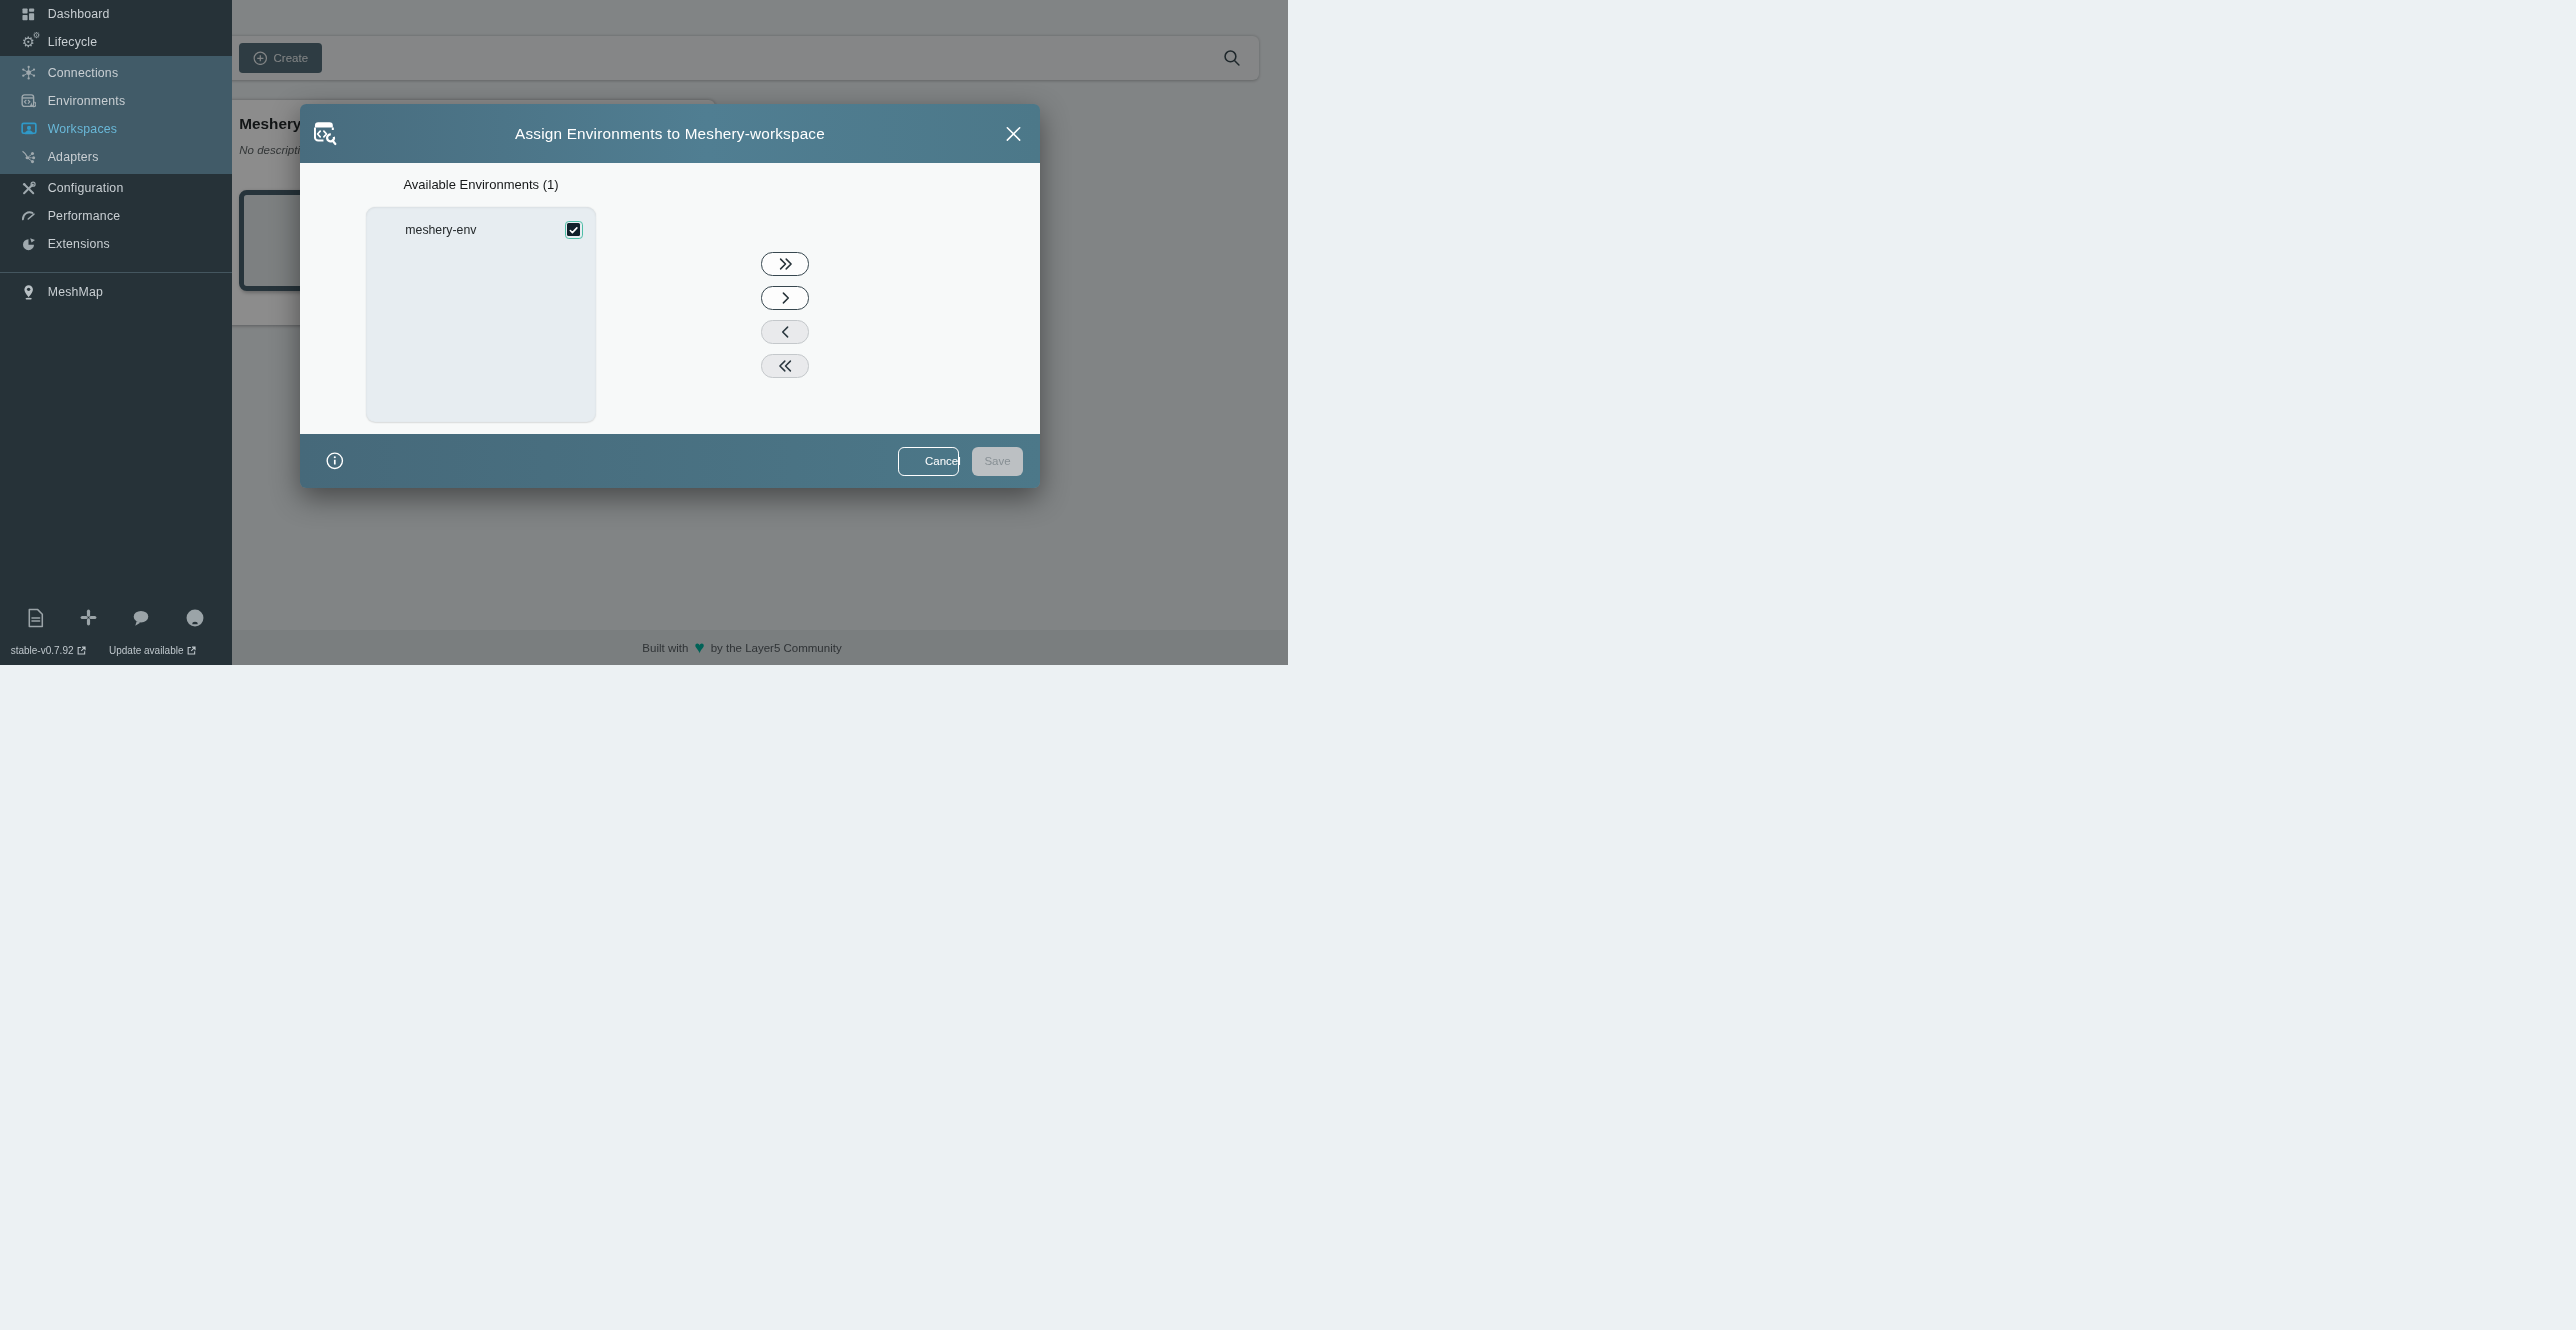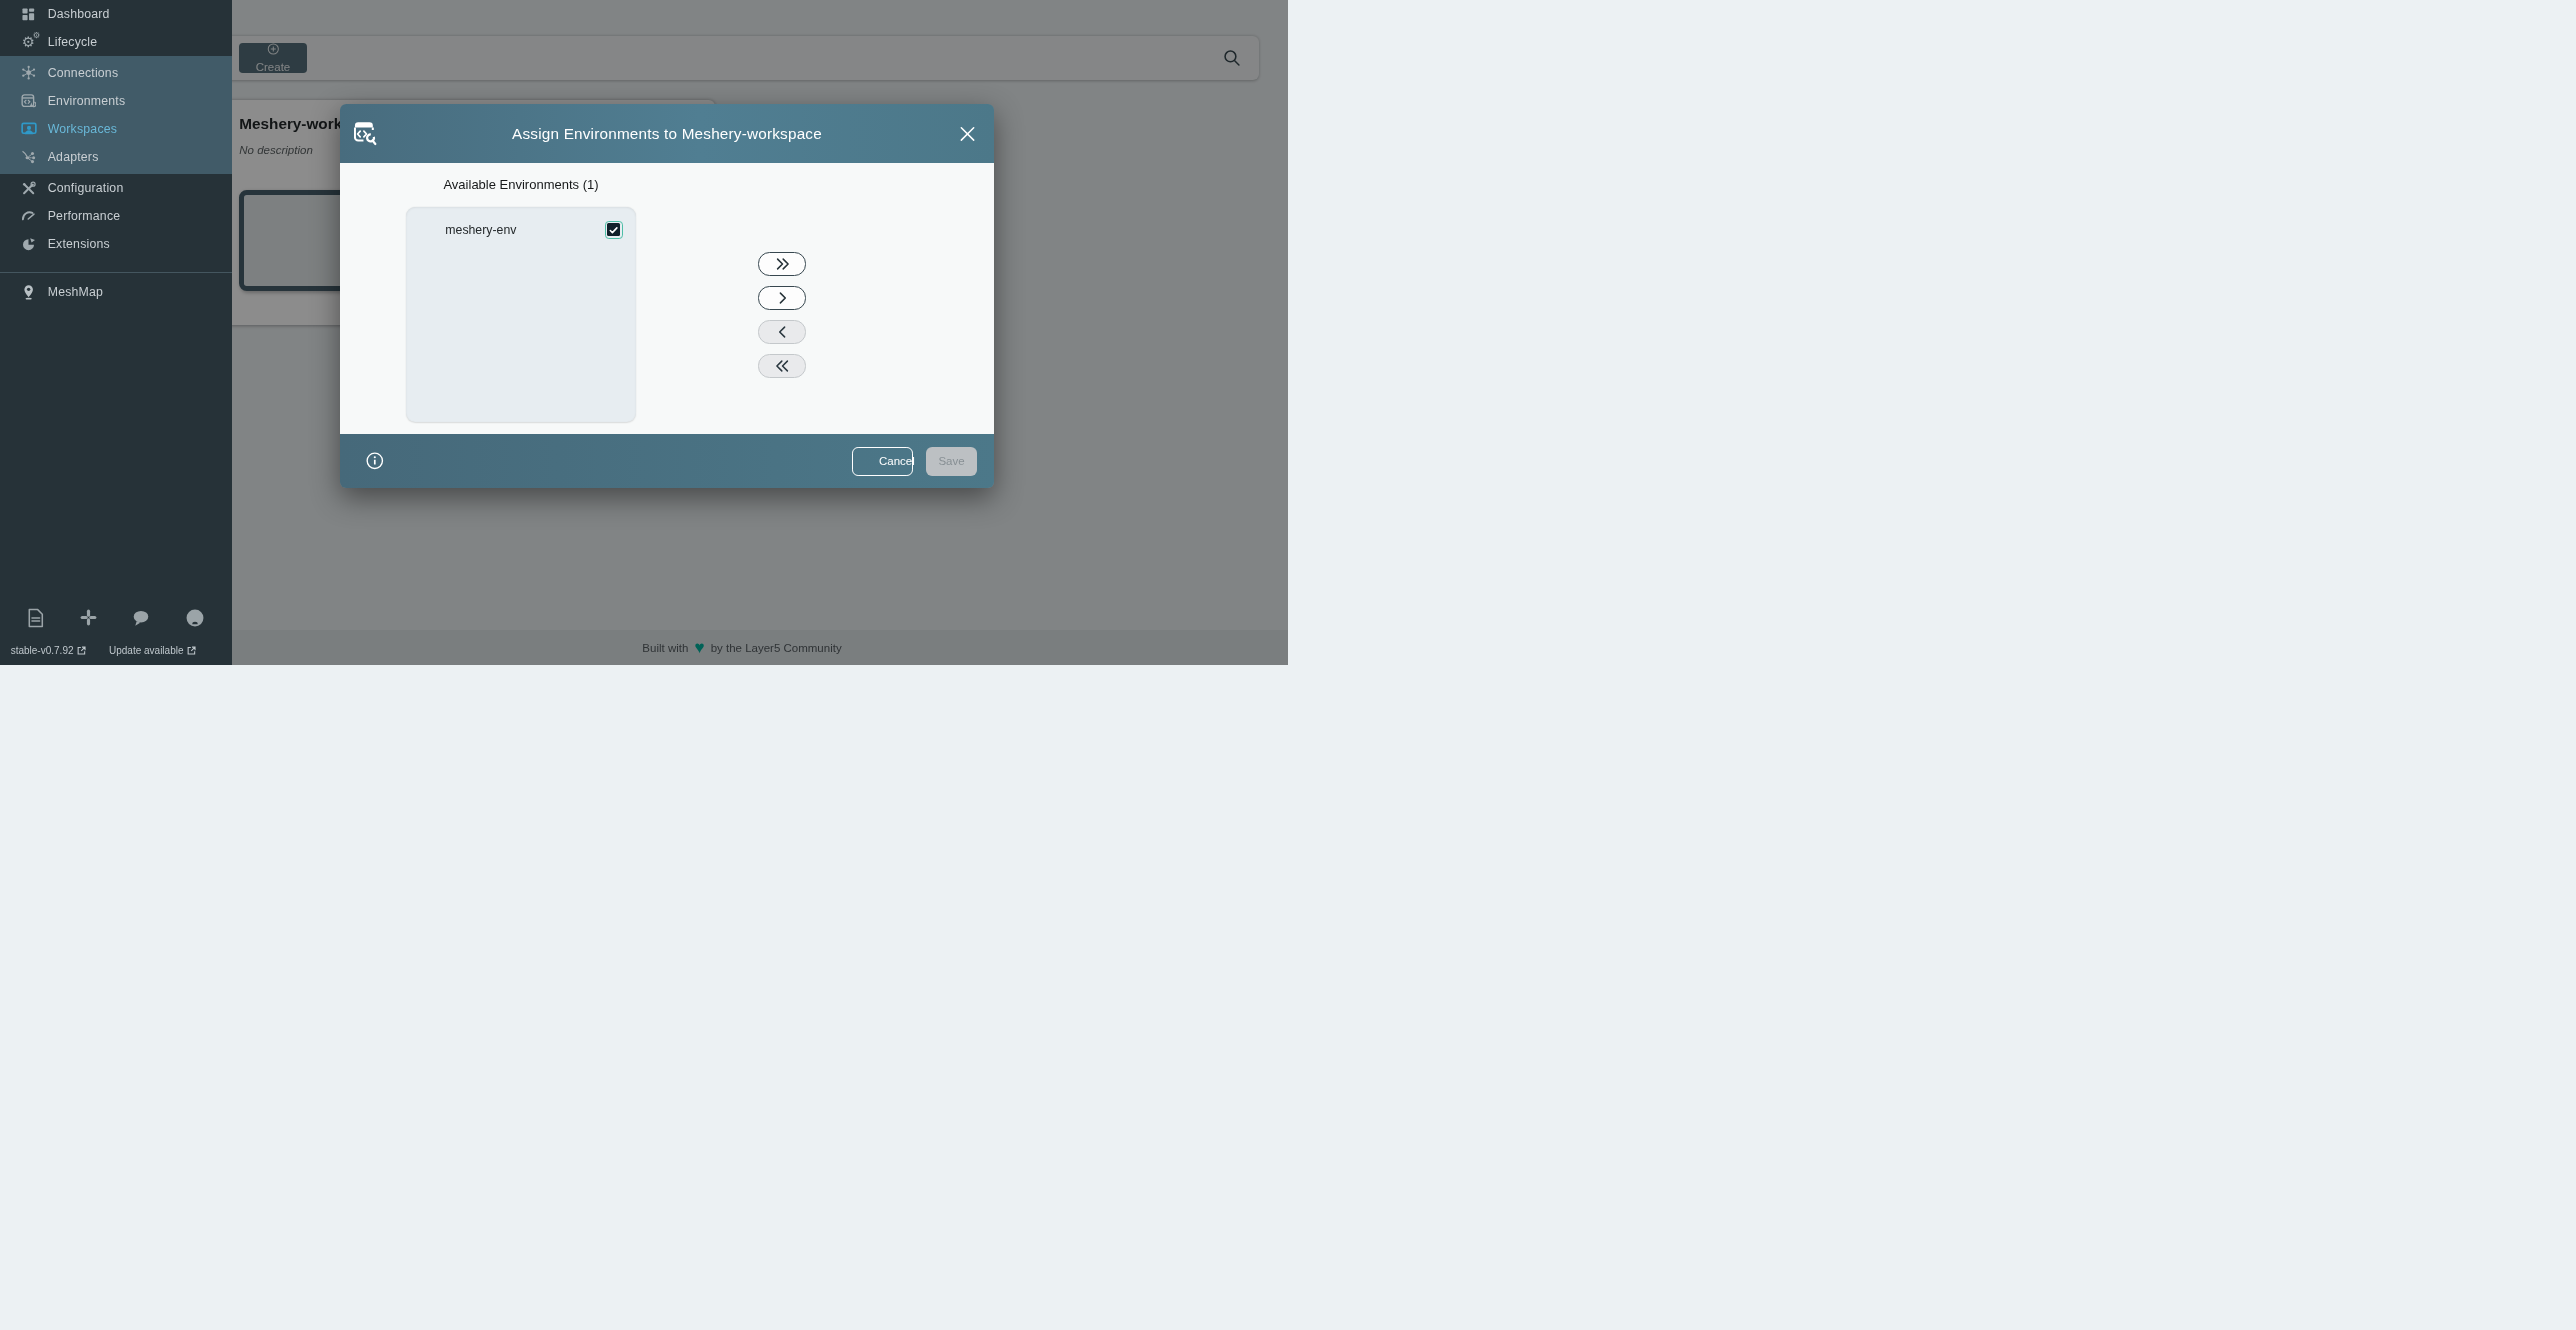--- a/index.html
+++ b/index.html
@@ -40,24 +40,24 @@
   }
   .sb-version .vlink { display:flex; align-items:center; gap:3.1px; cursor:pointer; }
   .sb-version .gap { width:17px; }
 
   
   .toolbar {
     position:absolute; left:222px; top:36px; width:1037px; height:44px;
     background:#F2F5F6; border-radius:6.1px; box-shadow:0 0.8px 3.1px rgba(0,0,0,.25);
   }
   .create-btn {
-    position:absolute; left:17px; top:7px; width:68px; height:30px;
+    position:absolute; left:17px; top:7px; width:83px; height:30px;
     background:#546E7A; border:none; border-radius:3.8px; color:#ECF0F2;
     font-size:11.5px; font-family:inherit; display:flex; align-items:center;
-    justify-content:center; gap:6px; cursor:pointer;flex-direction:column;
+    justify-content:center; gap:6px; cursor:pointer;
   }
   .search-btn { position:absolute; right:17px; top:12.3px; width:20px; height:20px; cursor:pointer; display:flex; }
 
   .ws-card {
     position:absolute; left:224px; top:100px; width:491px; height:225px;
     background:#FFFFFF; border-radius:6.1px; box-shadow:0 0.8px 3.8px rgba(0,0,0,.3);
     overflow:hidden;
   }
   .ws-card h2 { position:absolute; left:15.3px; top:15.3px; font-size:15.3px; color:#24292B; font-weight:bold; white-space:nowrap; }
   .ws-card .desc { position:absolute; left:15.3px; top:44px; font-size:11.5px; font-style:italic; color:#5F6567; white-space:nowrap; }
@@ -79,24 +79,24 @@
     background:#DFE5E8; padding-left:196px;
     display:flex; align-items:center; justify-content:center; gap:6.1px;
     font-size:11.5px; color:#565E62;
   }
   .heart { color:#00B39F; font-size:17px; line-height:1; }
 
   
   .overlay { position:absolute; inset:0; background:rgba(0,0,0,.45); z-index:50; }
 
   .modal {
-    position:absolute; left:300px; top:104px; width:654px; height:384px;
+    position:absolute; left:300px; top:104px; width:740px; height:384px;
     border-radius:6.1px; overflow:hidden; z-index:70;
     box-shadow:0 9.2px 29px rgba(0,0,0,.45);
-    display:flex; flex-direction:column;margin-left:40px;
+    display:flex; flex-direction:column;
   }
   .modal-header {
     height:59px; flex:none; position:relative;
     background:linear-gradient(90deg,#486C7E 0%, #507E92 55%, #4C7889 100%);
     display:flex; align-items:center;
   }
   .modal-header .env-badge { position:absolute; left:14px; top:50%; transform:translateY(-50%); display:flex; }
   .modal-title {
     width:100%; text-align:center; color:#FFFFFF; font-size:15.3px; font-weight:400; letter-spacing:0.2px;
   }

